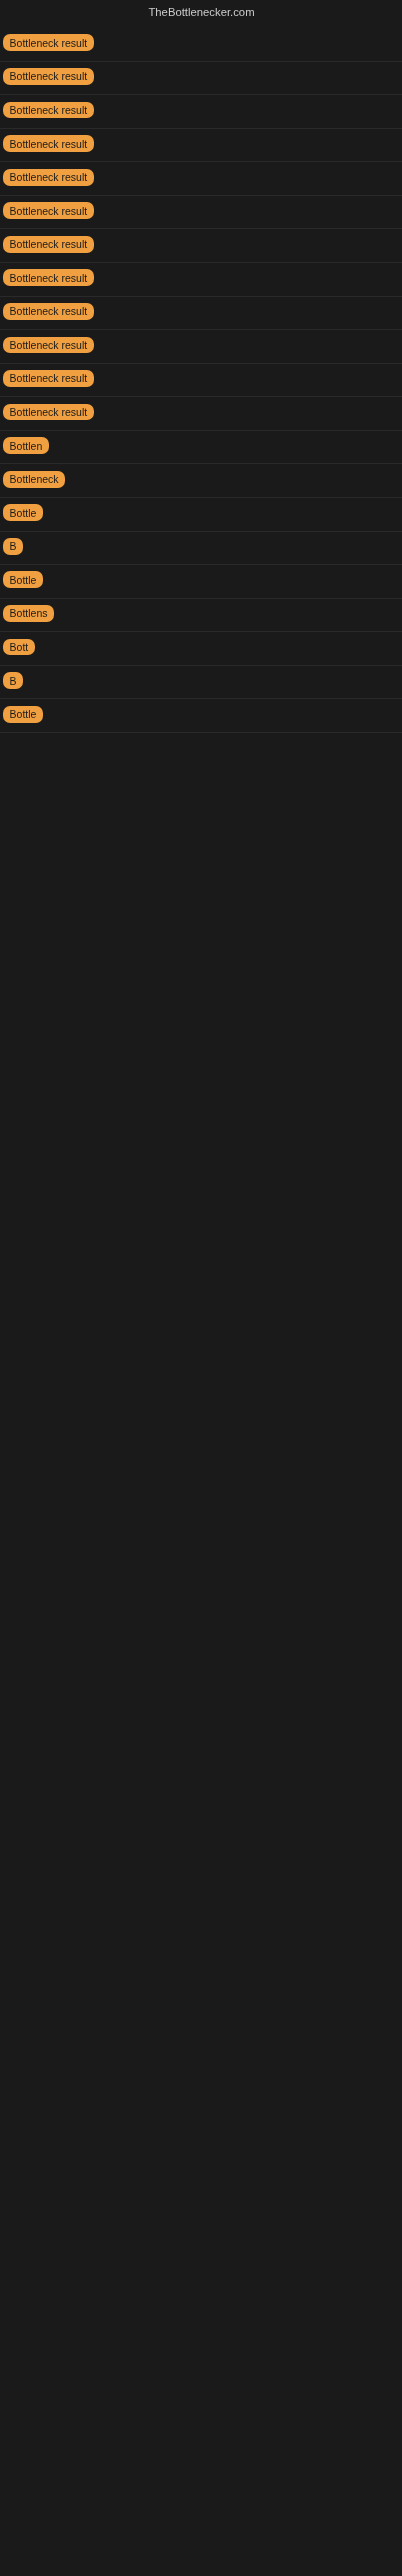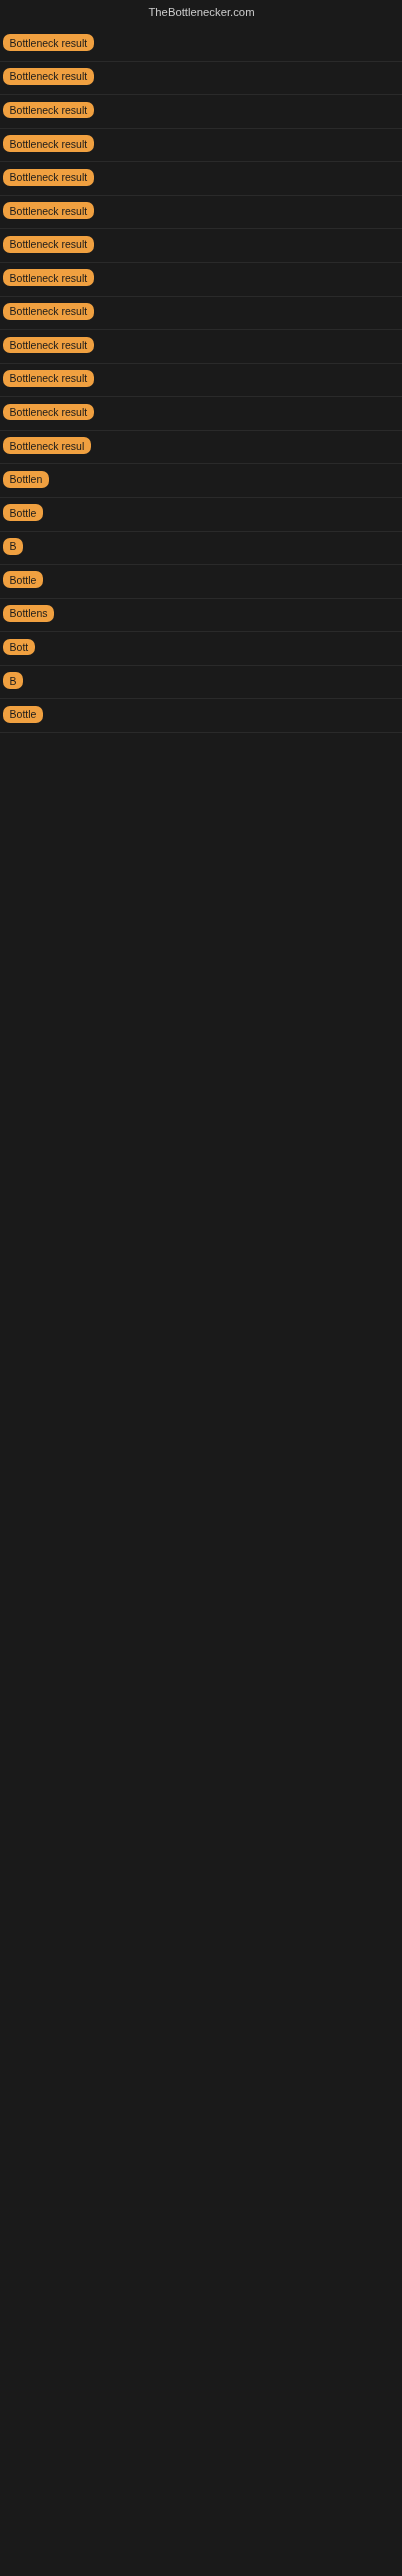--- a/index.html
+++ b/index.html
@@ -53,22 +53,22 @@
       <div class="row"><span class="bottleneck-label">Bottleneck result</span></div>
       <div class="row"><span class="bottleneck-label">Bottleneck result</span></div>
       <div class="row"><span class="bottleneck-label">Bottleneck result</span></div>
       <div class="row"><span class="bottleneck-label">Bottleneck result</span></div>
       <div class="row"><span class="bottleneck-label">Bottleneck result</span></div>
       <div class="row"><span class="bottleneck-label">Bottleneck result</span></div>
       <div class="row"><span class="bottleneck-label">Bottleneck result</span></div>
       <div class="row"><span class="bottleneck-label">Bottleneck result</span></div>
       <div class="row"><span class="bottleneck-label">Bottleneck result</span></div>
       <div class="row"><span class="bottleneck-label">Bottleneck result</span></div>
-      <div class="row"><span class="bottleneck-label">Bottleneck resul</span></div>
       <div class="row"><span class="bottleneck-label">Bottlen</span></div>
+      <div class="row"><span class="bottleneck-label">Bottleneck</span></div>
       <div class="row"><span class="bottleneck-label">Bottle</span></div>
       <div class="row"><span class="bottleneck-label">B</span></div>
       <div class="row"><span class="bottleneck-label">Bottle</span></div>
       <div class="row"><span class="bottleneck-label">Bottlens</span></div>
       <div class="row"><span class="bottleneck-label">Bott</span></div>
       <div class="row"><span class="bottleneck-label">B</span></div>
       <div class="row"><span class="bottleneck-label">Bottle</span></div>
     </div>
 </div>
 

